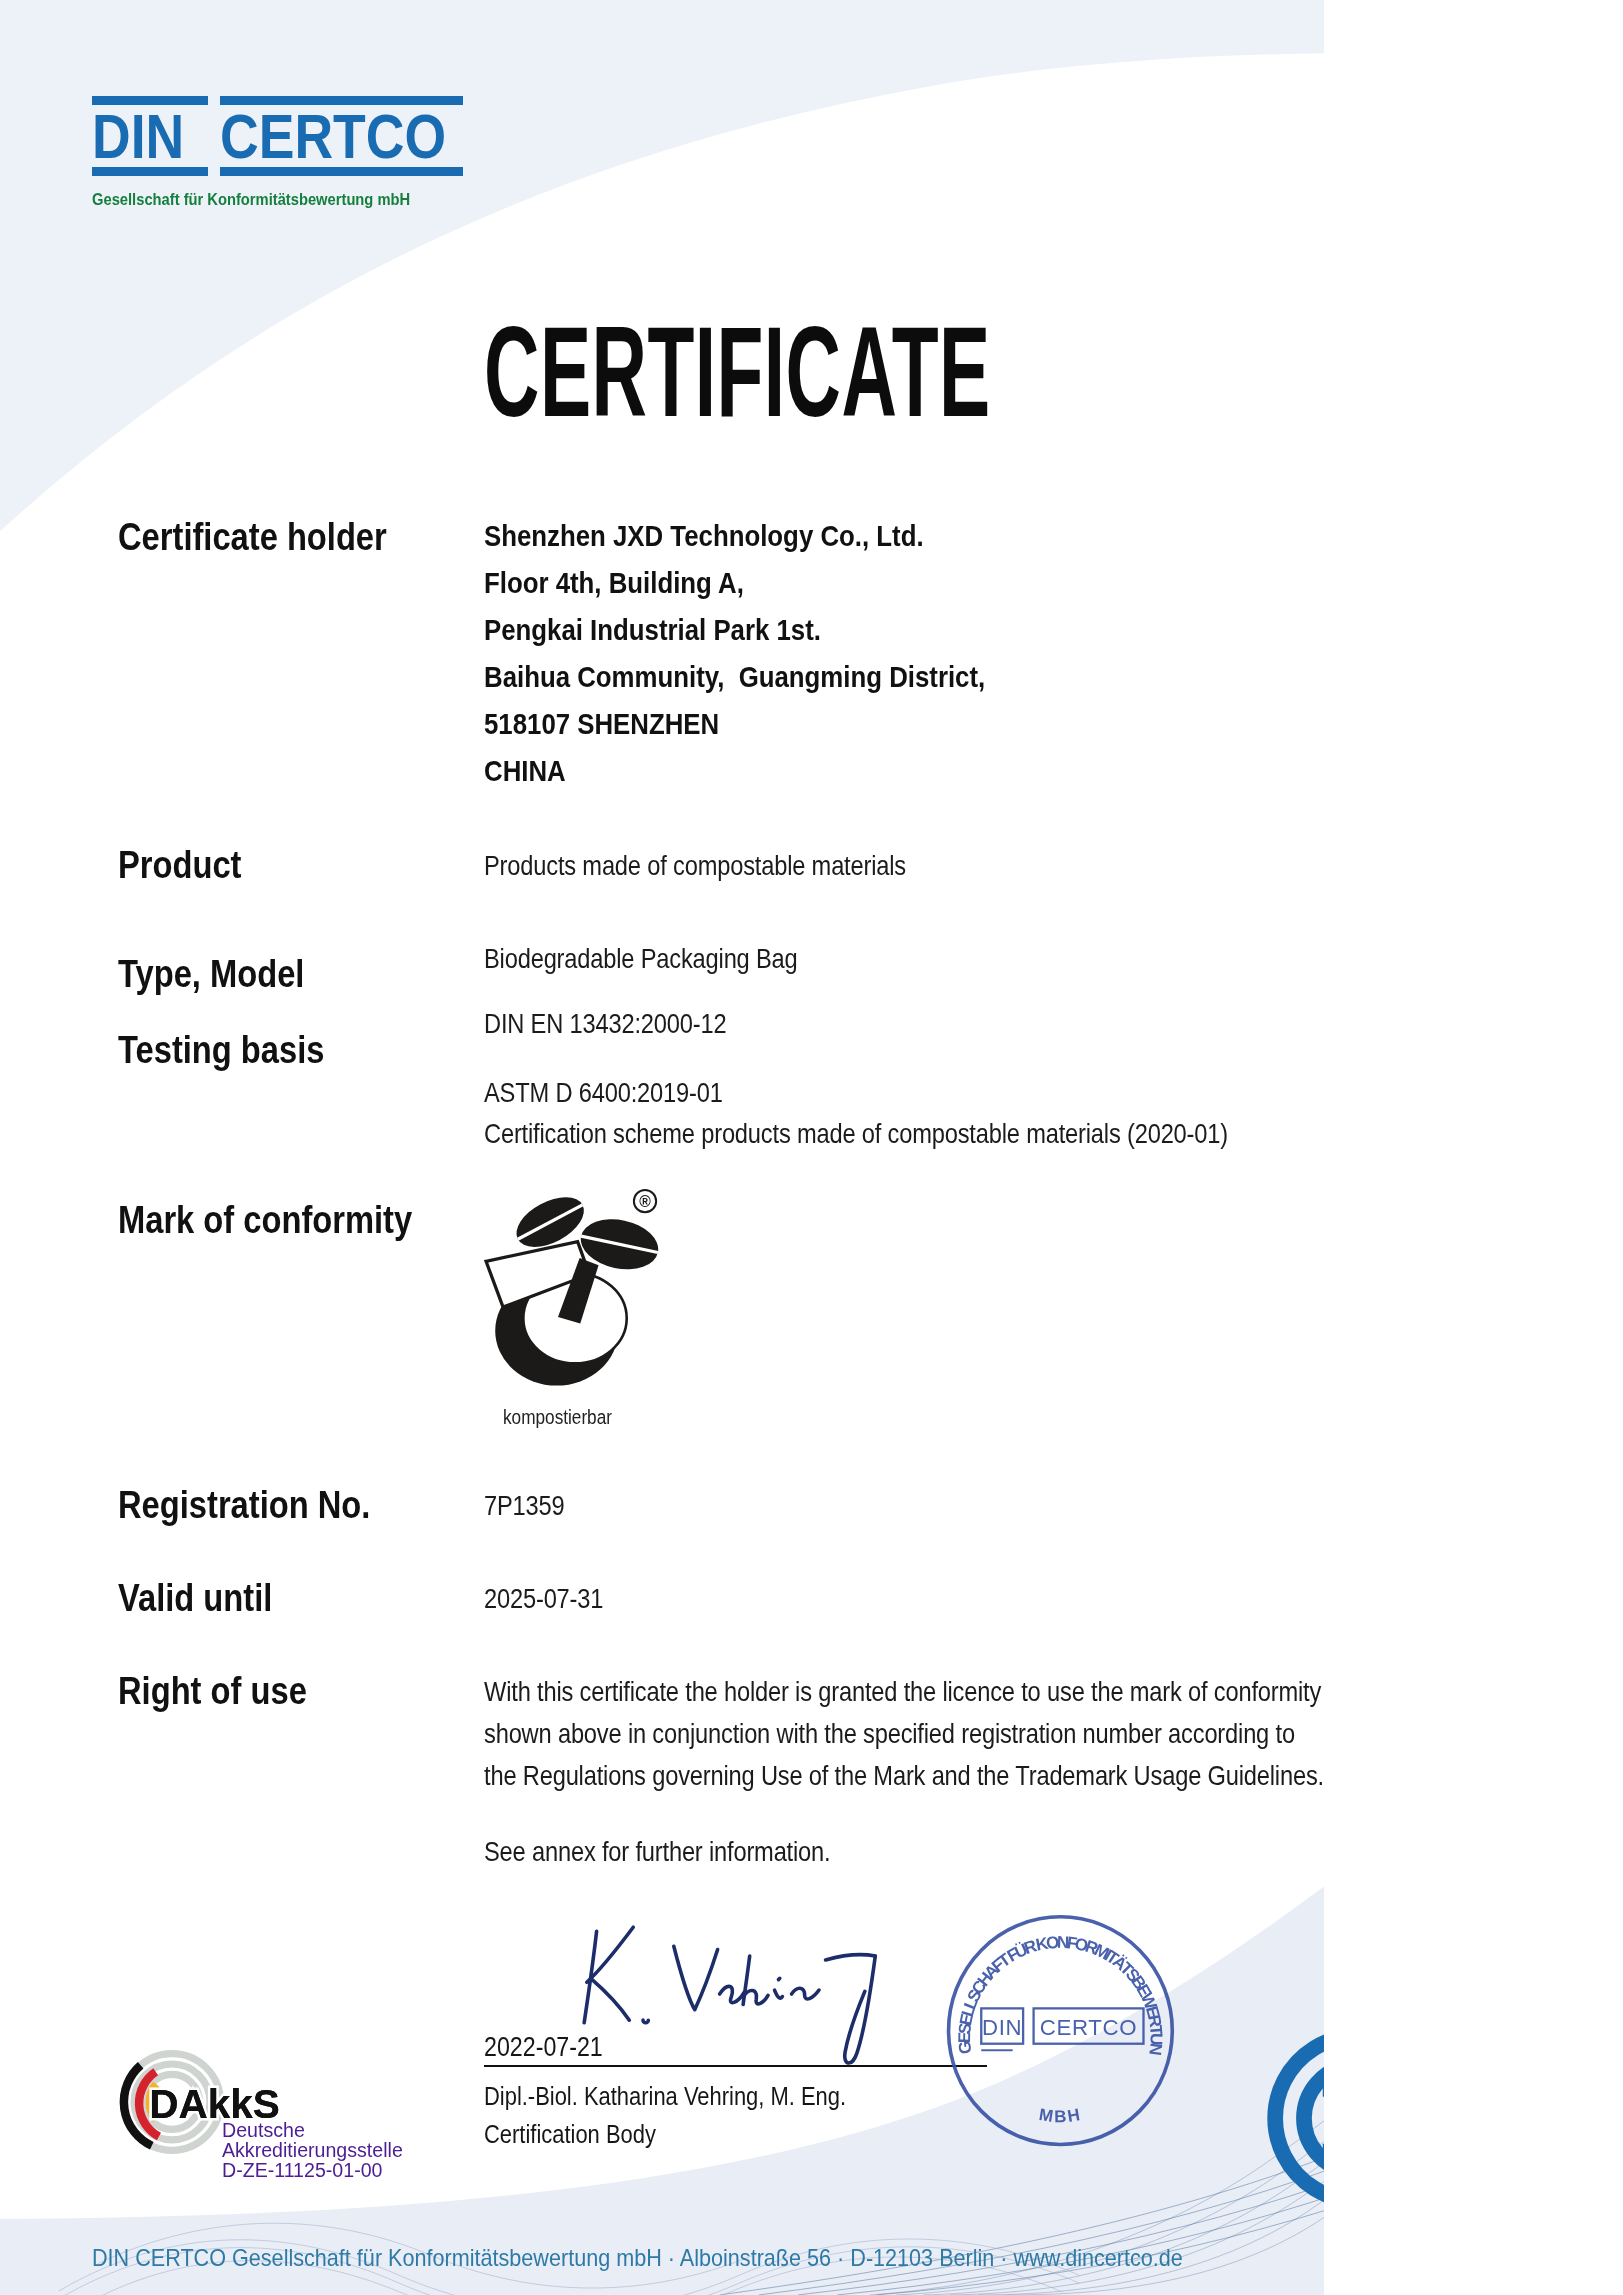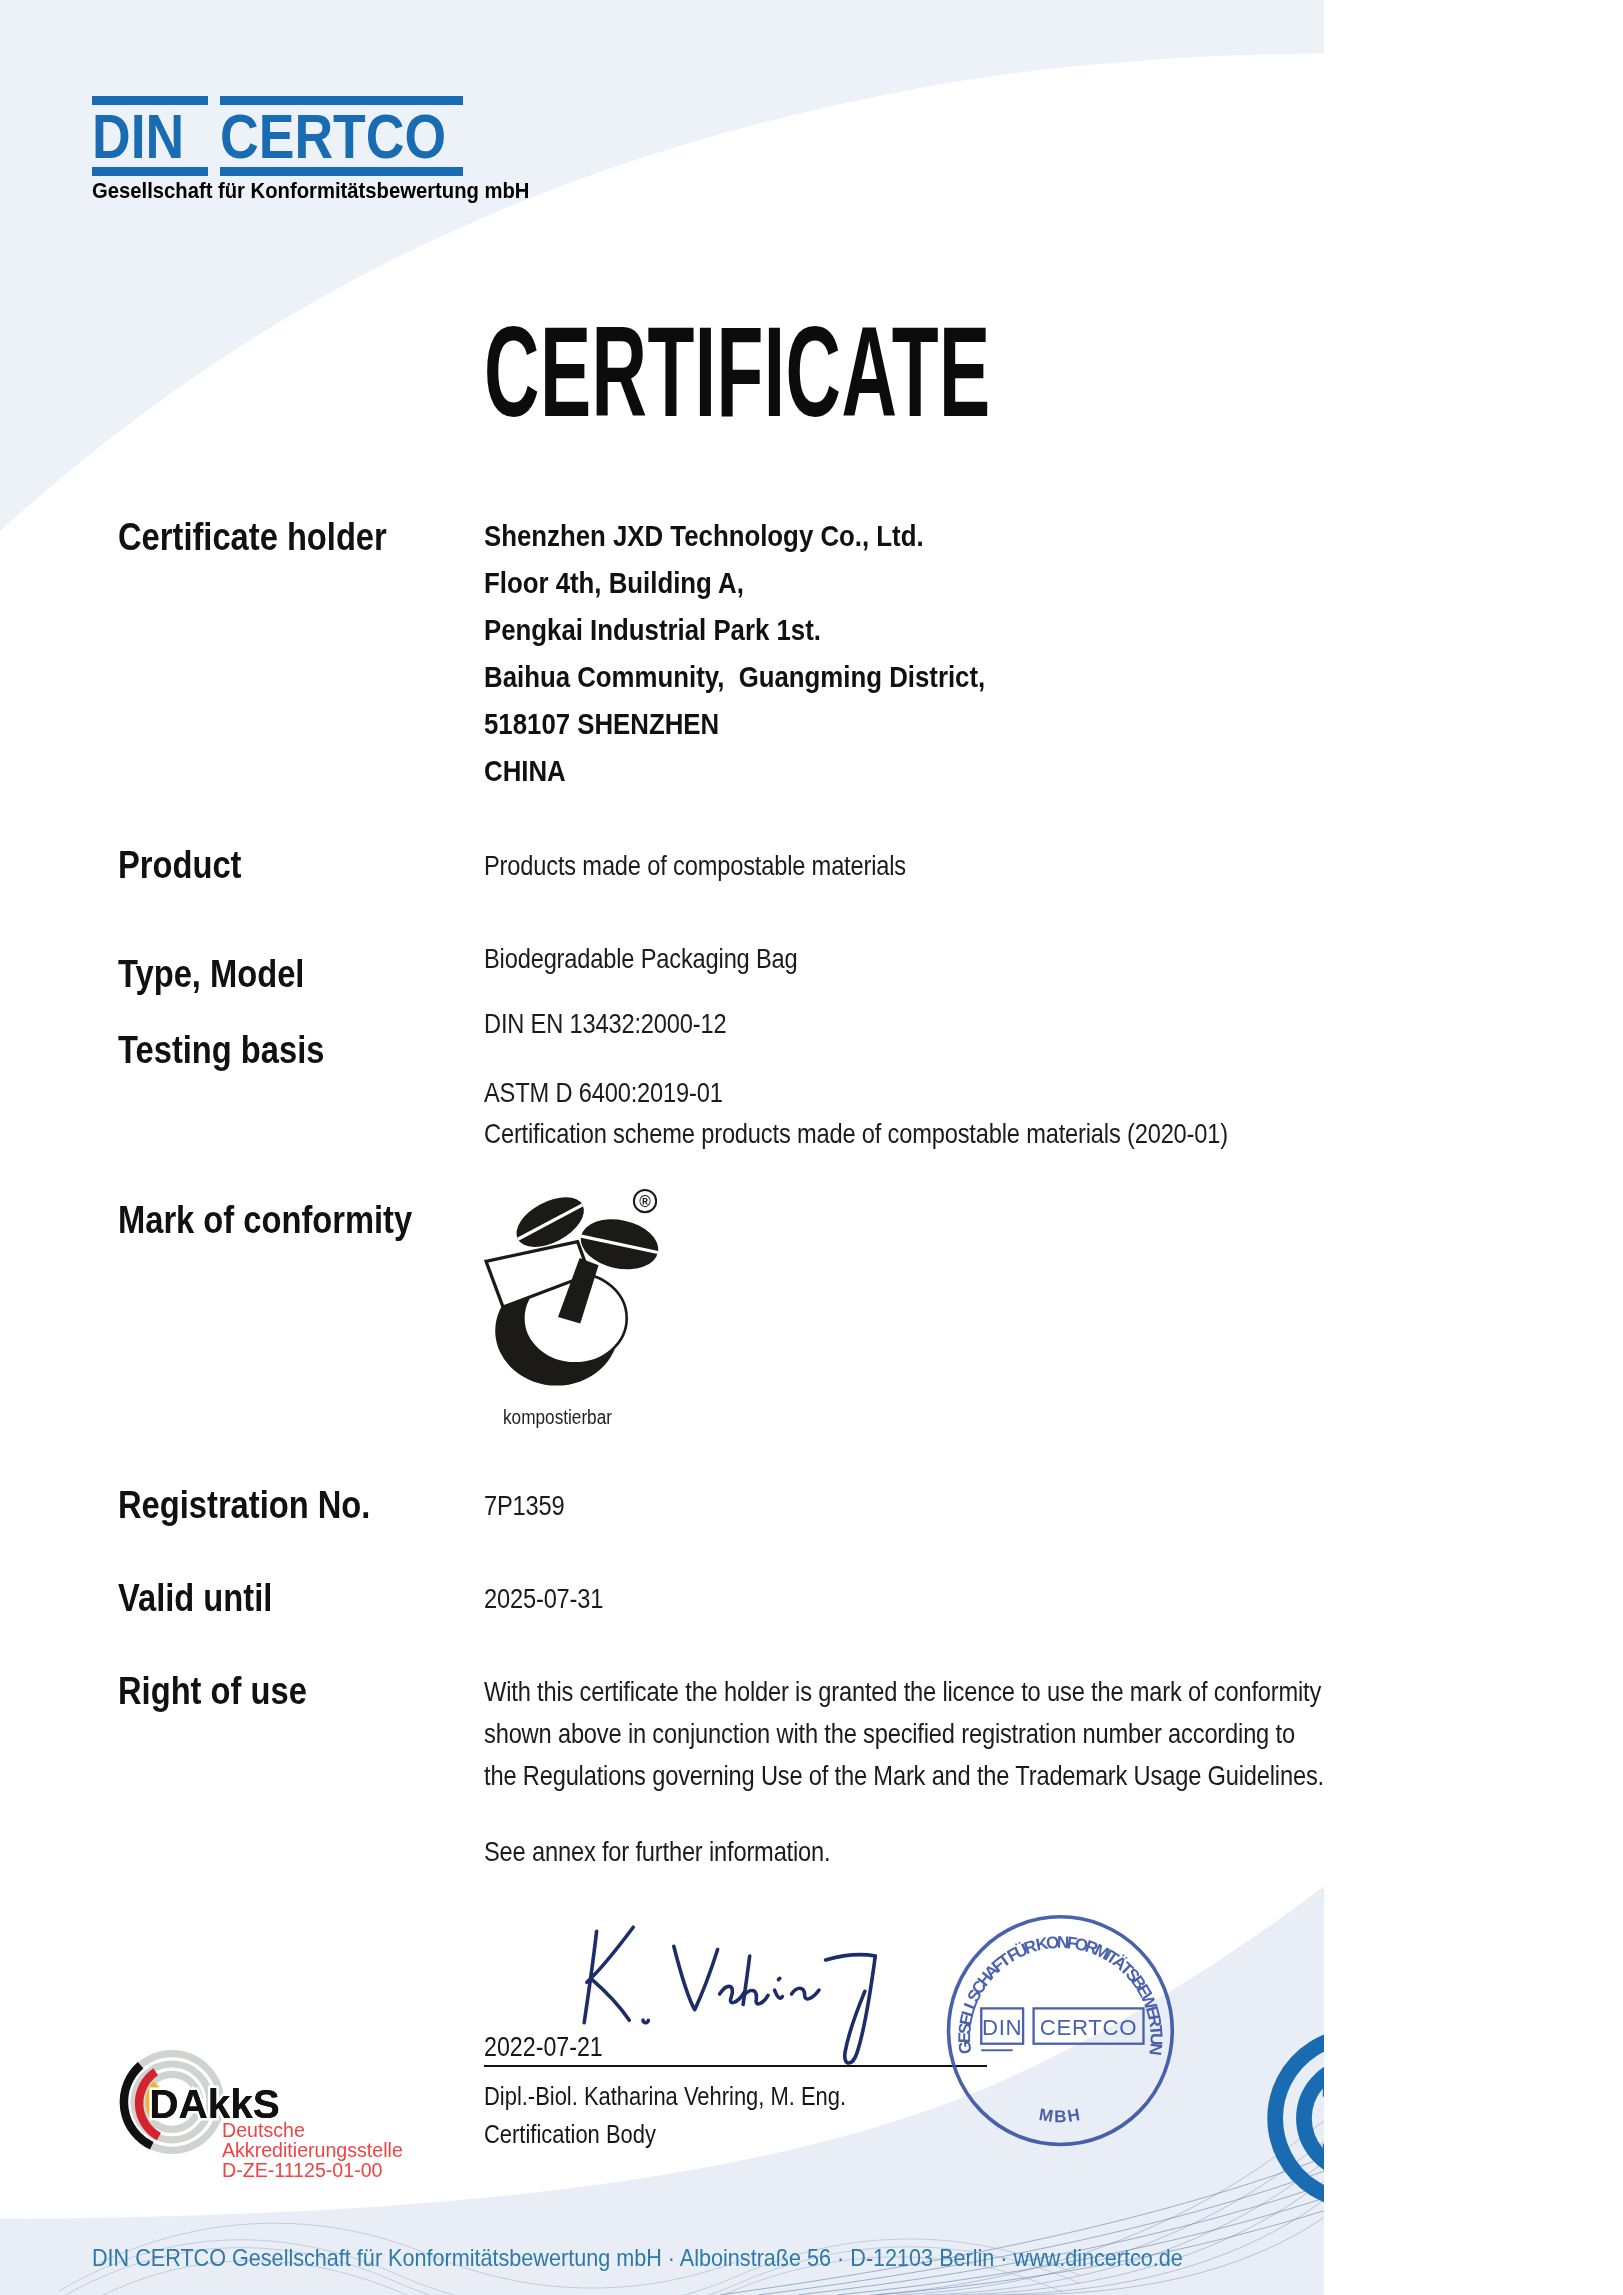--- a/index.html
+++ b/index.html
@@ -14,28 +14,28 @@
   .para{font-size:27.5px;line-height:42px;color:#1b1b1b;letter-spacing:-0.2px;}
   #title{left:484px;top:298px;font-size:128px;font-weight:800;letter-spacing:0.7px;color:#0c0c0c;}
   #title .cx{transform:scaleX(0.60);}
   
   #brand{left:92px;top:96px;}
   .brand-row{display:flex;gap:11.8px;}
   .brand-block{display:flex;flex-direction:column;}
   .brand-bar{height:8.5px;background:#1a6cb2;}
   .brand-letters{font-weight:800;font-size:63px;line-height:60px;color:#1a6cb2;padding:1.3px 0;}
   .brand-letters .cx{transform:scaleX(0.85);}
-  #brand-tagline{margin-top:2px;font-size:22px;color:#000000;font-weight:bold;}
+  #brand-tagline{margin-top:15px;font-size:16px;color:#15803d;font-weight:bold;}
   #brand-tagline .cx{transform:scaleX(0.92);}
   #kompost{left:503px;top:1406px;font-size:20px;color:#222;}
   #date{left:484px;top:2032px;font-size:27px;color:#161616;}
   #sig-rule{left:484px;top:2065px;width:503px;height:2px;background:#111;}
   #sig-name{left:484px;top:2082px;font-size:25.5px;color:#161616;}
   #sig-role{left:484px;top:2120px;font-size:25.5px;color:#161616;}
-  #dakks-text{left:222px;top:2120px;font-size:19.6px;line-height:20px;color:#ef4444;white-space:nowrap;}
+  #dakks-text{left:222px;top:2120px;font-size:19.6px;line-height:20px;color:#4c1d95;white-space:nowrap;}
   #footer{left:92px;top:2244px;font-size:24px;color:#2e7aa6;}
   #footer .cx{transform:scaleX(0.9);}
   .fg-svg,.bg-svg{position:absolute;left:0;top:0;pointer-events:none;}
   text,textPath{font-family:"Liberation Sans",sans-serif;}
 </style>
 </head>
 <body>
 
 <div id="page">
 

